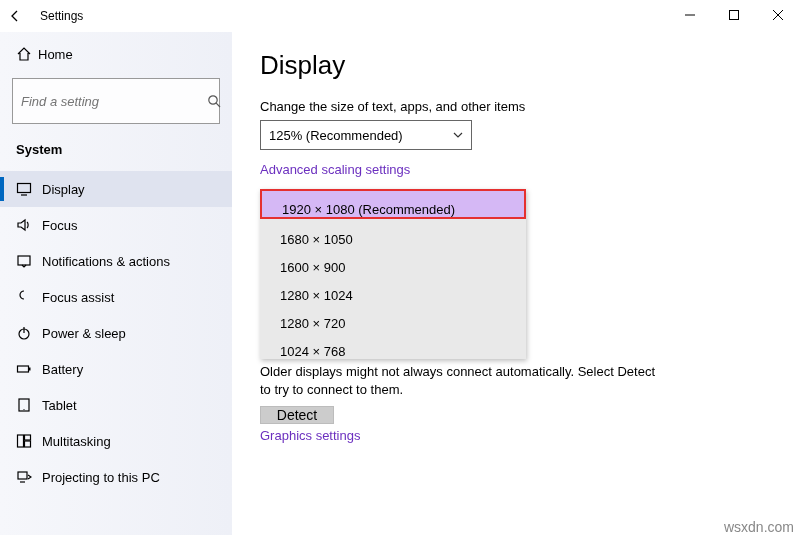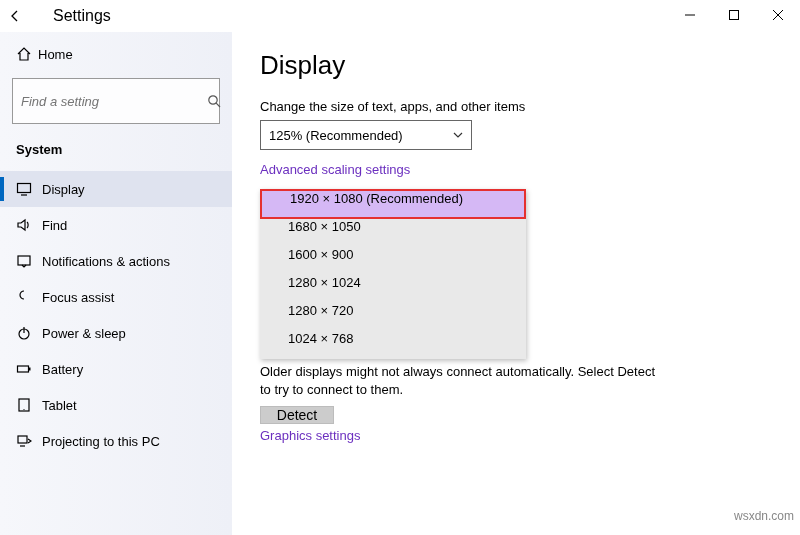--- a/index.html
+++ b/index.html
@@ -1,19 +1,19 @@
 <!DOCTYPE html>
 <html><head>
 <meta charset="utf-8">
 <style>
   * { box-sizing: border-box; font-family: "Segoe UI", Arial, sans-serif; }
   body { margin: 0; width: 800px; height: 535px; background: #fff; overflow: hidden; position: relative; color: #000; font-size: 13px; }
   .titlebar { height: 32px; display: flex; align-items: center; padding-left: 8px; }
   .titlebar .back { width: 32px; text-align: center; }
-  .titlebar .title { margin-left: 13px; font-size: 16px; }
+  .titlebar .title { margin-left: 0; font-size: 12px; }
   .winbtns { position: absolute; top: 0; right: 0; display: flex; }
   .winbtn { width: 44px; height: 30px; display: flex; align-items: center; justify-content: center; font-size: 11px; }
   .layout { display: flex; height: calc(100% - 32px); }
   .sidebar { width: 232px; background: linear-gradient(to right, #f6f7fb 0%, #eef0f7 100%); border-right: 0; padding-top: 6px; }
   .home-row { display: flex; align-items: center; padding: 8px 16px; font-size: 13px; }
   .home-row .ic { width: 22px; }
   .search-wrap { margin: 8px 12px 12px 12px; border: 1px solid #999; height: 46px; display: flex; align-items: center; background: #fdfdfe; }
   .search-wrap input { border: 0; outline: 0; flex: 1; padding: 0 8px; font-size: 13px; background: transparent; font-style: italic; color: #555; }
   .search-wrap .sicon { width: 26px; text-align: center; color: #555; }
   .group-title { font-weight: 600; padding: 6px 16px 14px 16px; font-size: 13px; }
@@ -22,25 +22,25 @@
   .side-item.selected::before { content: ""; position: absolute; left: 0; top: 6px; bottom: 6px; width: 4px; background: #0067c0; }
   .side-item .ic { width: 26px; color: #000; }
   .main { flex: 1; padding: 14px 28px; position: relative; }
   .page-title { font-size: 26px; font-weight: 400; margin: 4px 0 18px 0; }
   .label { font-size: 13px; margin: 4px 0 6px 0; }
   .combo { width: 212px; height: 30px; border: 1px solid #666; display: flex; align-items: center; padding: 0 8px; font-size: 13px; justify-content: space-between; }
   .chev { font-size: 11px; color: #333; }
   .link { color: #6b2fbf; font-size: 13px; margin: 12px 0; display: block; }
   .section-label { font-size: 13px; margin-top: 16px; }
   .dropdown-open { width: 266px; margin-top: 4px; box-shadow: 1px 2px 5px rgba(0,0,0,0.25); background: #e9e9e9; }
-  .dd-item { height: 28px; display: flex; align-items: flex-start; padding-left: 28px; font-size: 13px; }
+  .dd-item { height: 28px; display: flex; align-items: flex-end; padding-left: 20px; font-size: 13px; }
   .dd-item.selected { background: #d5b8f5; border: 2px solid #e53030; height: 30px; }
   .older-note { font-size: 13px; margin-top: 4px; line-height: 1.35; max-width: 400px; }
   .detect-btn { width: 74px; height: 18px; border: 1px solid #bcbcbc; background: #ccc; display: flex; align-items: center; justify-content: center; font-size: 14px; margin-top: 8px; }
-  .watermark { position: absolute; right: 6px; bottom: 12px; font-size: 12px; color: #888; }
+  .watermark { position: absolute; right: 6px; bottom: 0; font-size: 14px; color: #888; }
   svg { display: block; }
 </style>
 </head>
 <body>
 
 <div class="titlebar">
   <div class="back">
     <svg width="14" height="14" viewBox="0 0 14 14">
         <path d="M9 2 L4 7 L9 12" stroke="#000" stroke-width="1.3" fill="none"></path>
       </svg>
@@ -96,21 +96,21 @@
           </span>
           <span>Display</span>
         </div>
         <div class="side-item">
           <span class="ic">
             <svg width="16" height="16" viewBox="0 0 16 16">
               <path d="M2 6v4h3l4 3V3L5 6H2z" fill="none" stroke="#000" stroke-width="1.2"></path>
               <path d="M11 5c1.5 1 1.5 5 0 6" fill="none" stroke="#000" stroke-width="1.2"></path>
             </svg>
           </span>
-          <span>Find</span>
+          <span>Focus</span>
         </div>
         <div class="side-item">
           <span class="ic">
             <svg width="16" height="16" viewBox="0 0 16 16">
               <rect x="2" y="3" width="12" height="9" fill="none" stroke="#000" stroke-width="1.2"></rect>
               <path d="M6 12l2 2 2-2" fill="none" stroke="#000" stroke-width="1.2"></path>
             </svg>
           </span>
           <span>Notifications &amp; actions</span>
         </div>
@@ -141,20 +141,30 @@
           <span>Battery</span>
         </div>
         <div class="side-item">
           <span class="ic">
             <svg width="16" height="16" viewBox="0 0 16 16">
               <rect x="3" y="2" width="10" height="12" fill="none" stroke="#000" stroke-width="1.2"></rect>
               <circle cx="8" cy="12.5" r="0.6" fill="#000"></circle>
             </svg>
           </span>
           <span>Tablet</span>
+        </div>
+        <div class="side-item">
+          <span class="ic">
+            <svg width="16" height="16" viewBox="0 0 16 16">
+              <rect x="1.5" y="2" width="6" height="12" fill="none" stroke="#000" stroke-width="1.2"></rect>
+              <rect x="8.5" y="2" width="6" height="5" fill="none" stroke="#000" stroke-width="1.2"></rect>
+              <rect x="8.5" y="8" width="6" height="6" fill="none" stroke="#000" stroke-width="1.2"></rect>
+            </svg>
+          </span>
+          <span>Multitasking</span>
         </div>
         <div class="side-item">
           <span class="ic">
             <svg width="16" height="16" viewBox="0 0 16 16">
               <rect x="2" y="3" width="9" height="7" fill="none" stroke="#000" stroke-width="1.2"></rect>
               <path d="M12 6l3 2-3 2" fill="none" stroke="#000" stroke-width="1.2"></path>
               <line x1="4" y1="13" x2="9" y2="13" fill="none" stroke="#000" stroke-width="1.2"></line>
             </svg>
           </span>
           <span>Projecting to this PC</span>

